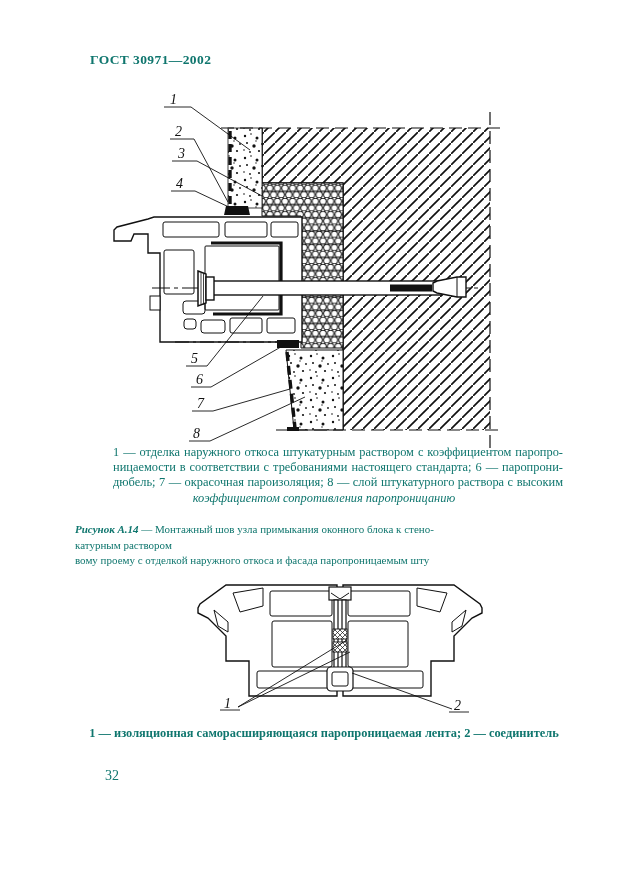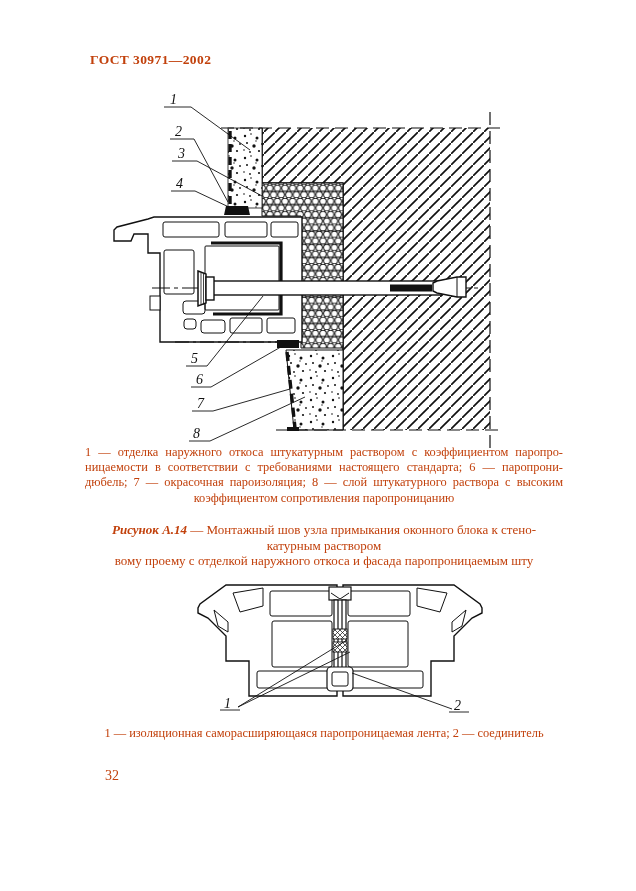--- a/index.html
+++ b/index.html
@@ -1,44 +1,44 @@
 <!DOCTYPE html>
 <html><head>
 <meta charset="utf-8">
 <style>
   html,body{margin:0;padding:0;background:#e8e8e8;}
   .page{
     position:relative;
     width:636px;height:891px;
     background:#ffffff;
     font-family:"Liberation Serif","DejaVu Serif",serif;
-    color:#c2410c;
+    color:#0f766e;
     overflow:hidden;
   }
   .gost-header{
     position:absolute;left:90px;top:52px;
     font-size:13.5px;font-weight:bold;letter-spacing:.4px;
   }
   .fig-svg{position:absolute;}
   .svg-a14{left:90px;top:85px;width:460px;height:365px;}
   .svg-a15{left:90px;top:578px;width:460px;height:145px;}
   .legend-a14{
     position:absolute;left:85px;top:445px;width:478px;
     font-size:12.4px;line-height:15.2px;
   }
-  .legend-a14 .jline{text-align:justify;text-align-last:justify;}
-  .legend-a14 .cline{text-align:center;}
+  .legend-a14 .jline{text-align:justify;text-align-last:justify;margin-left:28px;}
+  .legend-a14 .cline{text-align:center;font-style:italic;}
   .caption-a14{
     position:absolute;left:75px;top:522px;width:498px;
-    font-size:13px;line-height:15.6px;text-align:center;
+    font-size:11px;line-height:15.6px;text-align:left;
   }
   .caption-label{font-weight:bold;font-style:italic;}
   .legend-a15{
     position:absolute;left:75px;top:726px;width:498px;
-    font-size:12.4px;text-align:center;
+    font-size:12.4px;text-align:center;font-weight:bold;
   }
   .caption-a15{
     position:absolute;left:75px;top:748px;width:498px;
     font-size:13.4px;text-align:center;
   }
   .page-number{
     position:absolute;left:88px;top:768px;
     font-size:14px;
     margin-left:17px;
   }

